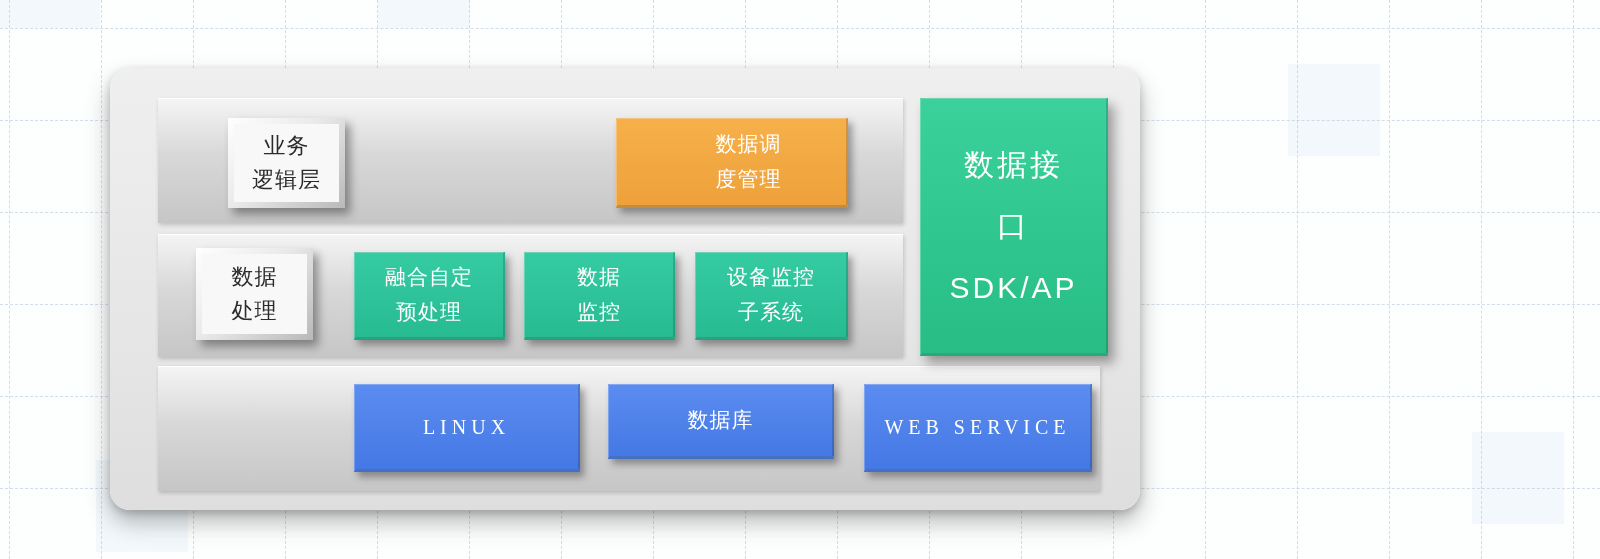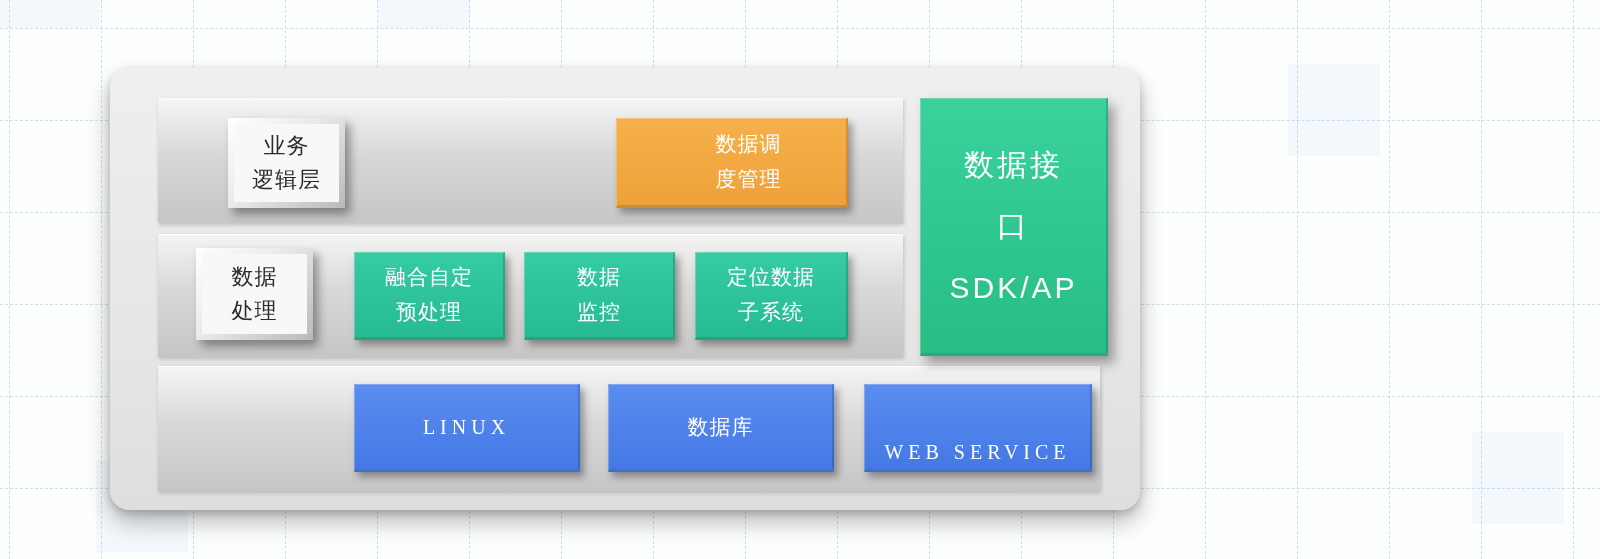--- a/index.html
+++ b/index.html
@@ -76,22 +76,22 @@
   .teal   { background: linear-gradient(180deg, #35cba3 0%, #27bb92 100%); }
   .blue   { background: linear-gradient(180deg, #5b8cf0 0%, #4478e4 100%); }
   .green  { background: linear-gradient(180deg, #3bd19c 0%, #27bd85 100%); }
 
   .o1 { left: 244px; top: 50px;  width: 231px; height: 90px; }
   .o2 { left: 506px; top: 50px;  width: 232px; height: 90px; padding-left: 34px; }
   .t1 { left: 244px; top: 184px; width: 151px; height: 88px; }
   .t2 { left: 414px; top: 184px; width: 151px; height: 88px; }
   .t3 { left: 585px; top: 184px; width: 153px; height: 88px; }
   .b1 { left: 244px; top: 316px; width: 226px; height: 88px; }
-  .b2 { left: 498px; top: 316px; width: 226px; height: 88px; }
-  .b3 { left: 754px; top: 316px; width: 228px; height: 88px; align-items: flex-end; }
+  .b2 { left: 498px; top: 316px; width: 226px; height: 75px; }
+  .b3 { left: 754px; top: 316px; width: 228px; height: 88px; }
 
   .side {
     left: 810px; top: 30px; width: 188px; height: 258px;
     box-shadow: 6px 7px 11px rgba(0,0,0,0.35);
   }
   .side .txt {
     font-size: 30px; line-height: 2.05; letter-spacing: 3px;
   }
 </style>
 </head>
@@ -153,21 +153,21 @@
 
     <div class="box teal t1">
       <span class="txt">融合自定
 预处理</span>
     </div>
     <div class="box teal t2">
       <span class="txt">数据
 监控</span>
     </div>
     <div class="box teal t3">
-      <span class="txt">定位数据
+      <span class="txt">设备监控
 子系统</span>
     </div>
 
     <div class="box blue b1">
       <span class="txt latin">LINUX</span>
     </div>
     <div class="box blue b2">
       <span class="txt">数据库</span>
     </div>
     <div class="box blue b3">

